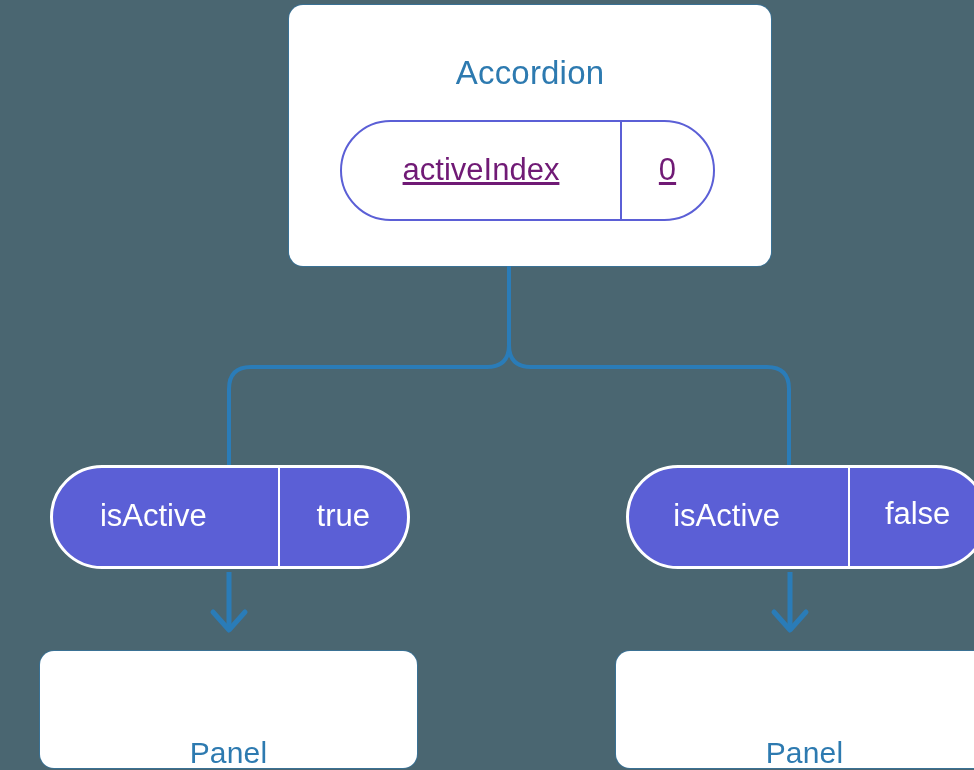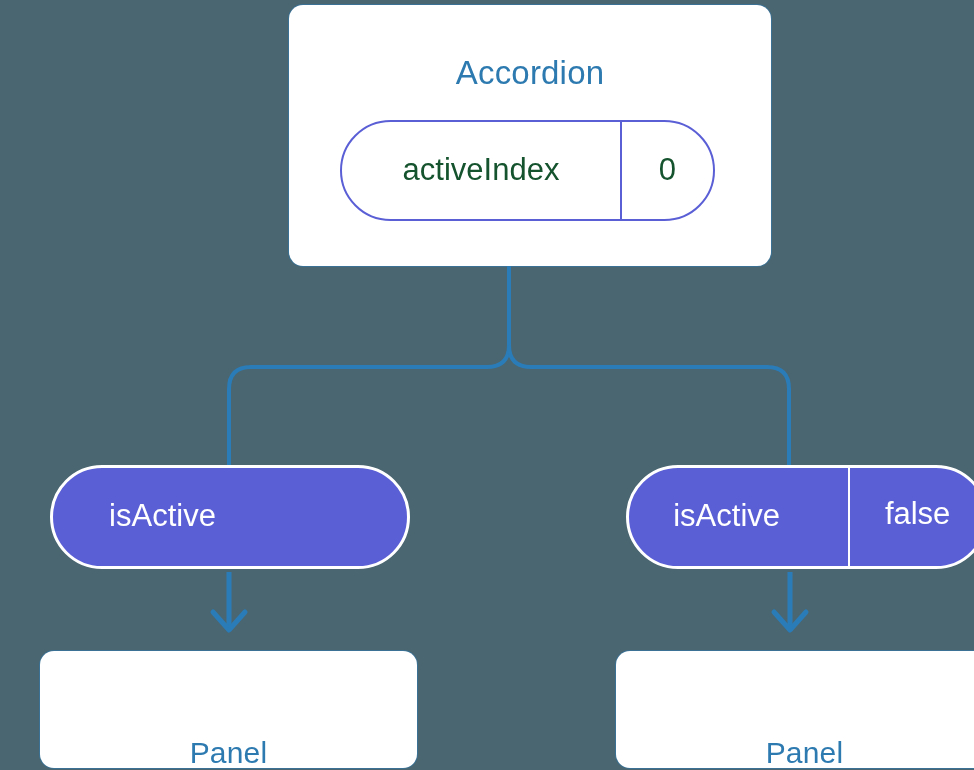--- a/index.html
+++ b/index.html
@@ -96,21 +96,21 @@
     line-height: 1;
     box-sizing: border-box;
   }
 
   
   .pill-outline {
     border: 2px solid #5b5fd6;
     background: #ffffff;
   }
   .pill-outline .pill-key,
-  .pill-outline .pill-value { color: #14532d; }
+  .pill-outline .pill-value { color: #701a75; text-decoration: underline; }
   .pill-outline .pill-value { border-left: 2px solid #5b5fd6; }
 
   
   .pill-filled {
     border: 3px solid #ffffff;
     background: #5b5fd6;
     gap: 24px;
   }
   .pill-filled .pill-key,
   .pill-filled .pill-value { color: #ffffff; }
@@ -173,20 +173,21 @@
     <div class="card-title">Accordion</div>
   </div>
 
   <div class="pill pill-outline" id="state-pill-activeindex">
     <div class="pill-key">activeIndex</div>
     <div class="pill-value">0</div>
   </div>
 
   <div class="pill pill-filled" id="props-pill-left">
     <div class="pill-key">isActive</div>
+    <div class="pill-value">true</div>
   </div>
 
   <div class="card panel-card" id="panel-card-left">
     <div class="card-title">Panel</div>
   </div>
 
   <div class="pill pill-filled" id="props-pill-right">
     <div class="pill-key">isActive</div>
     <div class="pill-value">false</div>
   </div>

